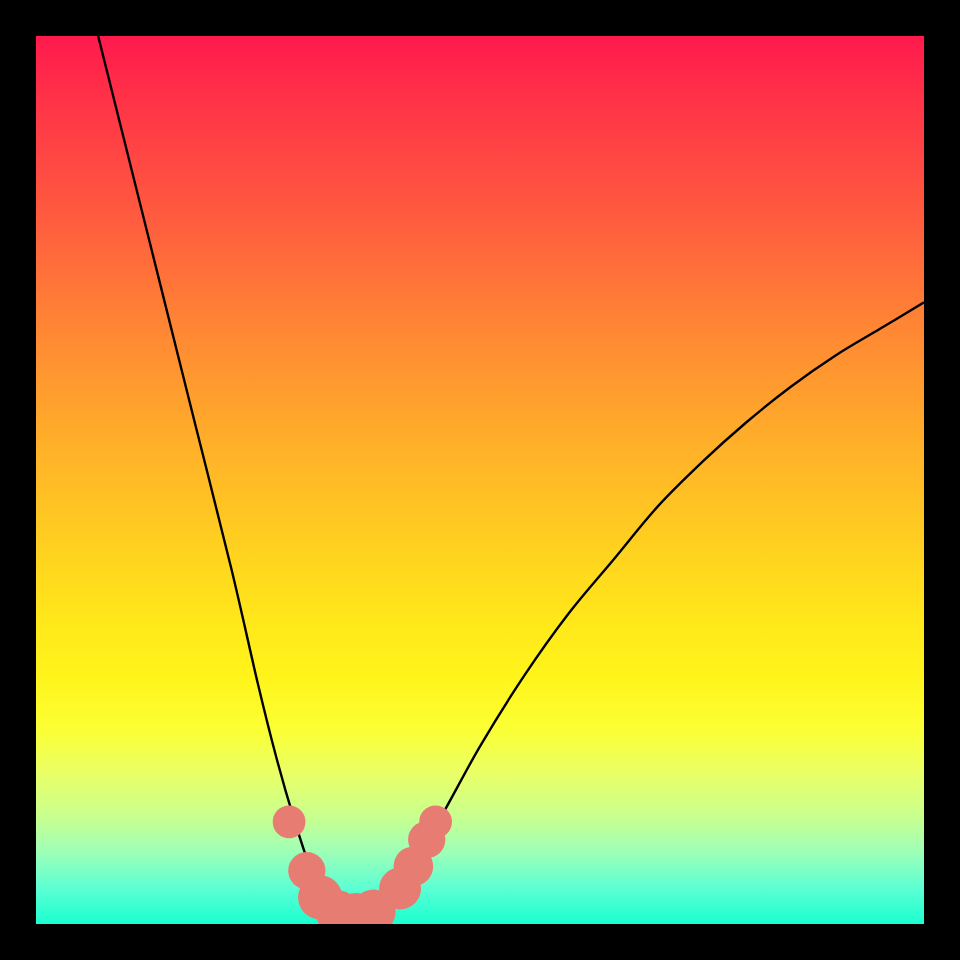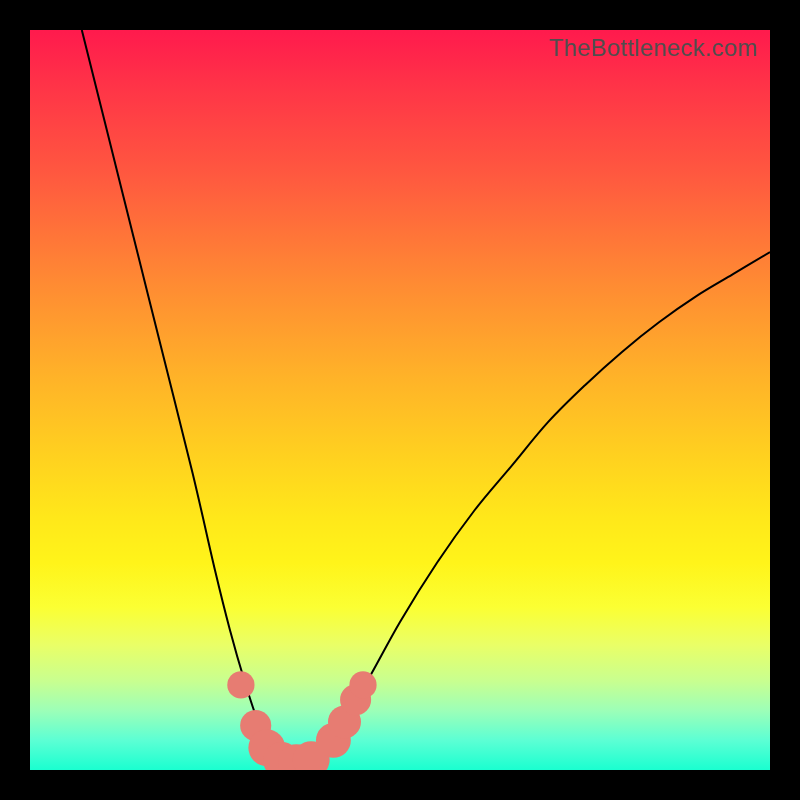--- a/index.html
+++ b/index.html
@@ -68,21 +68,20 @@
     fill: none;
     stroke: #000;
     stroke-width: 2;
   }
 </style>
 </head>
 <body>
 
 <div class="frame">
   <div class="plot">
-    <div class="watermark">TheBottleneck.com</div>
     <svg class="curve" viewBox="0 0 740 740" preserveAspectRatio="none">
       <path id="curve-path" class="linecurve" d="M 51.80 0.00 C 55.50 14.80, 65.37 54.27, 74.00 88.80 C 82.63 123.33, 93.73 167.73, 103.60 207.20 C 113.47 246.67, 123.33 286.13, 133.20 325.60 C 143.07 365.07, 154.17 408.23, 162.80 444.00 C 171.43 479.77, 178.83 514.30, 185.00 540.20 C 191.17 566.10, 194.87 580.90, 199.80 599.40 C 204.73 617.90, 209.67 635.17, 214.60 651.20 C 219.53 667.23, 225.08 684.50, 229.40 695.60 C 233.72 706.70, 236.80 712.25, 240.50 717.80 C 244.20 723.35, 247.28 726.43, 251.60 728.90 C 255.92 731.37, 261.47 732.35, 266.40 732.60 C 271.33 732.85, 276.27 732.85, 281.20 730.38 C 286.13 727.91, 287.37 729.76, 296.00 717.80 C 304.63 705.84, 320.67 679.57, 333.00 658.60 C 345.33 637.63, 357.67 612.97, 370.00 592.00 C 382.33 571.03, 394.67 551.30, 407.00 532.80 C 419.33 514.30, 431.67 497.03, 444.00 481.00 C 456.33 464.97, 468.67 451.40, 481.00 436.60 C 493.33 421.80, 505.67 405.77, 518.00 392.20 C 530.33 378.63, 542.67 366.92, 555.00 355.20 C 567.33 343.48, 579.67 332.38, 592.00 321.90 C 604.33 311.42, 616.67 301.55, 629.00 292.30 C 641.33 283.05, 653.67 274.42, 666.00 266.40 C 678.33 258.38, 690.67 251.60, 703.00 244.20 C 715.33 236.80, 733.83 225.70, 740.00 222.00"></path>
       <g id="markers">
           <circle cx="210.90" cy="654.90" r="13.62" class="mark"></circle>
           <circle cx="225.70" cy="695.60" r="15.54" class="mark"></circle>
           <circle cx="236.80" cy="717.80" r="18.43" class="mark"></circle>
           <circle cx="251.60" cy="730.38" r="18.43" class="mark"></circle>
           <circle cx="266.40" cy="732.60" r="18.43" class="mark"></circle>
           <circle cx="281.20" cy="729.64" r="18.43" class="mark"></circle>
           <circle cx="303.40" cy="710.40" r="17.47" class="mark"></circle>

